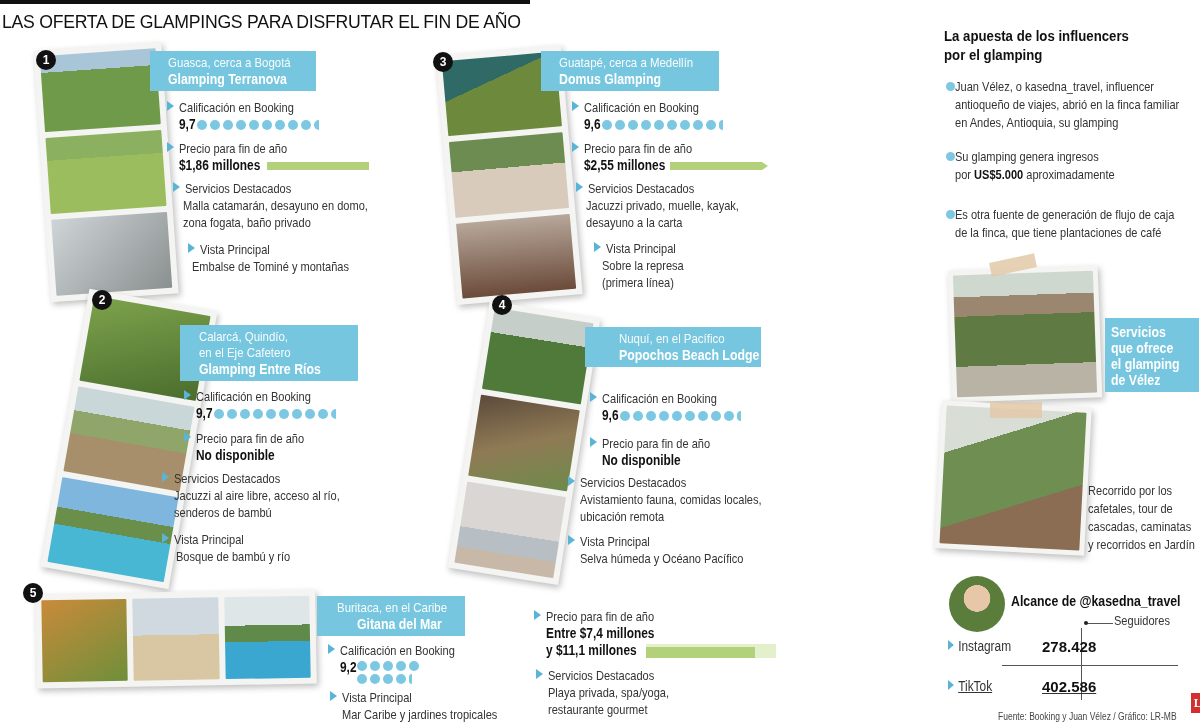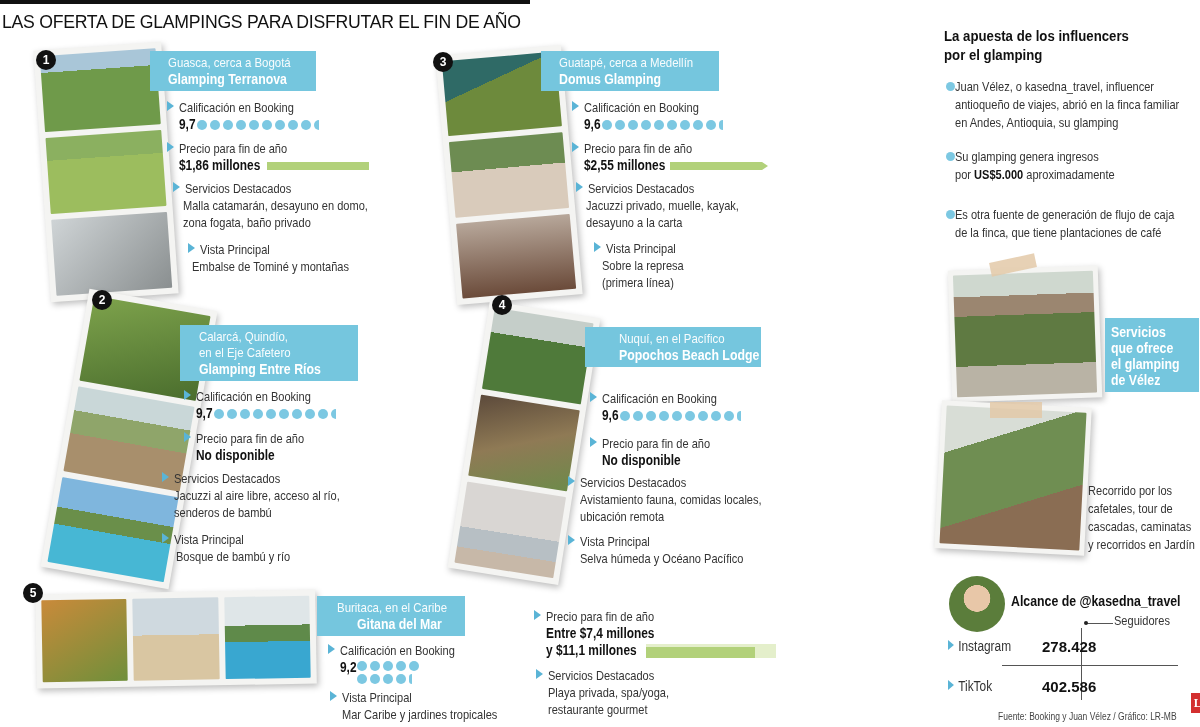--- a/index.html
+++ b/index.html
@@ -331,18 +331,18 @@
 <div class="reach-title">Alcance de @kasedna_travel</div>
 <div style="position:absolute; left:1085px; top:623px; width:28px; height:1px; background:#555;"></div>
 <div style="position:absolute; left:1084px; top:621px; width:4px; height:4px; border-radius:50%; background:#222;"></div>
 <div class="seg">Seguidores</div>
 <div class="vline"></div>
 <div class="hline"></div>
 <div class="reach-row" style="top:638px;">
   <span class="p"><span class="tri"></span><span>Instagram</span></span>
   <span class="n">278.428</span>
 </div>
-<div class="reach-row" style="top:678px;">
+<div class="reach-row" style="top:678px;text-decoration:underline;">
   <span class="p"><span class="tri"></span><span>TikTok</span></span>
   <span class="n">402.586</span>
 </div>
 <div class="source">Fuente: Booking y Juan Vélez / Gráfico: LR-MB</div>
 <div class="lr-logo">LR</div>
 
 </body></html>

